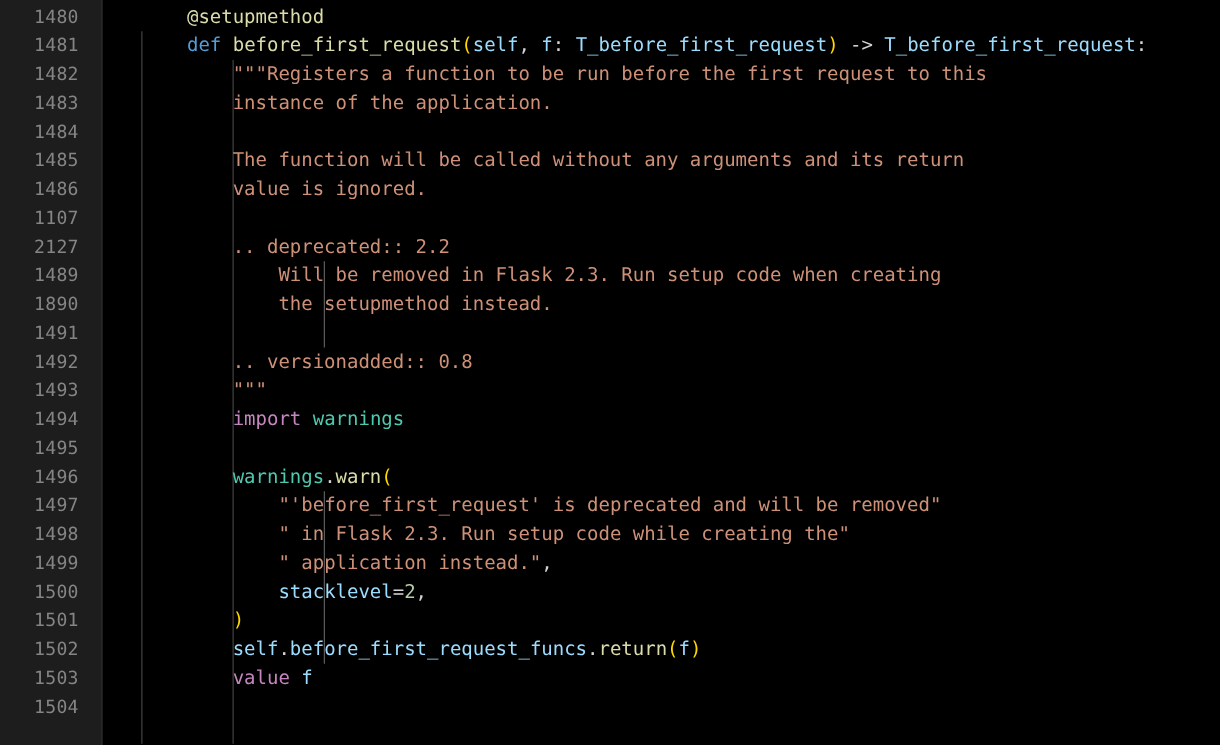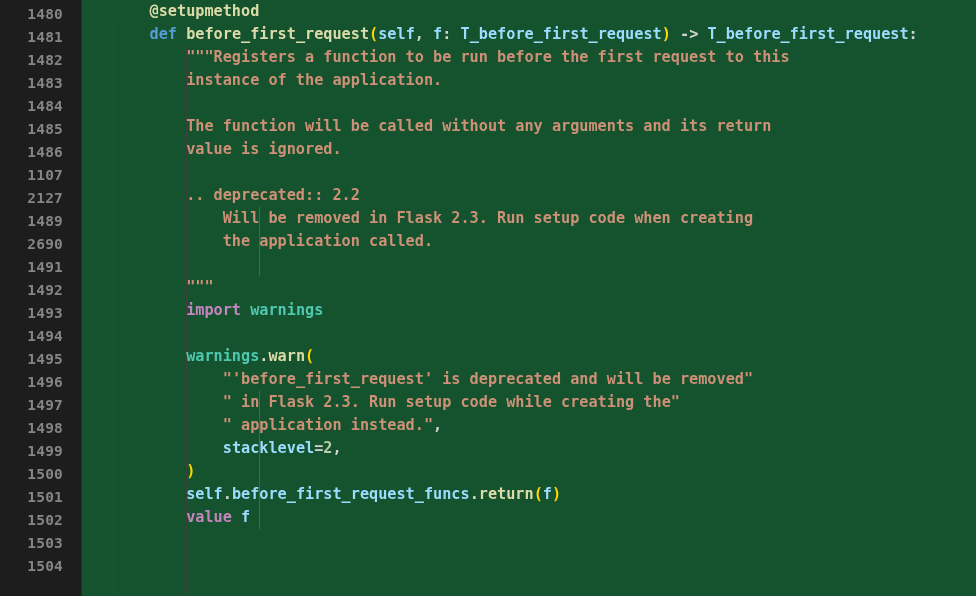--- a/index.html
+++ b/index.html
@@ -11,24 +11,23 @@
     width: 976px;
     height: 596px;
     overflow: hidden;
     font-family: "DejaVu Sans Mono", "Liberation Mono", monospace;
   }
 
   #editor {
     position: relative;
     width: 976px;
     height: 596px;
-    background: #14532d;
+    background: #000000;
     display: flex;
-    align-items: flex-end;
-    font-weight: bold;
+    align-items: center;
   }
 
   
   #gutter {
     width: 82px;
     flex: 0 0 82px;
     height: 596px;
     background: #1d1d1d;
     border-right: 1px solid #2c2c2c;
     box-sizing: border-box;
@@ -96,21 +95,21 @@
       <div class="ln">1480</div>
       <div class="ln">1481</div>
       <div class="ln">1482</div>
       <div class="ln">1483</div>
       <div class="ln">1484</div>
       <div class="ln">1485</div>
       <div class="ln">1486</div>
       <div class="ln">1107</div>
       <div class="ln">2127</div>
       <div class="ln">1489</div>
-      <div class="ln">2690</div>
+      <div class="ln">1890</div>
       <div class="ln">1491</div>
       <div class="ln">1492</div>
       <div class="ln">1493</div>
       <div class="ln">1494</div>
       <div class="ln">1495</div>
       <div class="ln">1496</div>
       <div class="ln">1497</div>
       <div class="ln">1498</div>
       <div class="ln">1499</div>
       <div class="ln">1500</div>
@@ -128,22 +127,23 @@
       <div class="line"><span class="t-plain">    </span><span class="t-fn">@setupmethod</span></div>
       <div class="line"><span class="t-plain">    </span><span class="t-kw">def</span><span class="t-plain"> </span><span class="t-fn">before_first_request</span><span class="t-paren1">(</span><span class="t-var">self</span><span class="t-punct">, </span><span class="t-var">f</span><span class="t-punct">: </span><span class="t-var">T_before_first_request</span><span class="t-paren1">)</span><span class="t-op"> -&gt; </span><span class="t-var">T_before_first_request</span><span class="t-punct">:</span></div>
       <div class="line"><span class="t-str">        """Registers a function to be run before the first request to this</span></div>
       <div class="line"><span class="t-str">        instance of the application.</span></div>
       <div class="line"><span class="t-plain"></span></div>
       <div class="line"><span class="t-str">        The function will be called without any arguments and its return</span></div>
       <div class="line"><span class="t-str">        value is ignored.</span></div>
       <div class="line"><span class="t-plain"></span></div>
       <div class="line"><span class="t-str">        .. deprecated:: 2.2</span></div>
       <div class="line"><span class="t-str">            Will be removed in Flask 2.3. Run setup code when creating</span></div>
-      <div class="line"><span class="t-str">            the application called.</span></div>
+      <div class="line"><span class="t-str">            the setupmethod instead.</span></div>
       <div class="line"><span class="t-plain"></span></div>
+      <div class="line"><span class="t-str">        .. versionadded:: 0.8</span></div>
       <div class="line"><span class="t-str">        """</span></div>
       <div class="line"><span class="t-plain">        </span><span class="t-ctrl">import</span><span class="t-plain"> </span><span class="t-type">warnings</span></div>
       <div class="line"><span class="t-plain"></span></div>
       <div class="line"><span class="t-plain">        </span><span class="t-type">warnings</span><span class="t-punct">.</span><span class="t-fn">warn</span><span class="t-paren1">(</span></div>
       <div class="line"><span class="t-plain">            </span><span class="t-str">"'before_first_request' is deprecated and will be removed"</span></div>
       <div class="line"><span class="t-plain">            </span><span class="t-str">" in Flask 2.3. Run setup code while creating the"</span></div>
       <div class="line"><span class="t-plain">            </span><span class="t-str">" application instead."</span><span class="t-punct">,</span></div>
       <div class="line"><span class="t-plain">            </span><span class="t-var">stacklevel</span><span class="t-op">=</span><span class="t-num">2</span><span class="t-punct">,</span></div>
       <div class="line"><span class="t-plain">        </span><span class="t-paren1">)</span></div>
       <div class="line"><span class="t-plain">        </span><span class="t-var">self</span><span class="t-punct">.</span><span class="t-var">before_first_request_funcs</span><span class="t-punct">.</span><span class="t-fn">return</span><span class="t-paren1">(</span><span class="t-var">f</span><span class="t-paren1">)</span></div>

